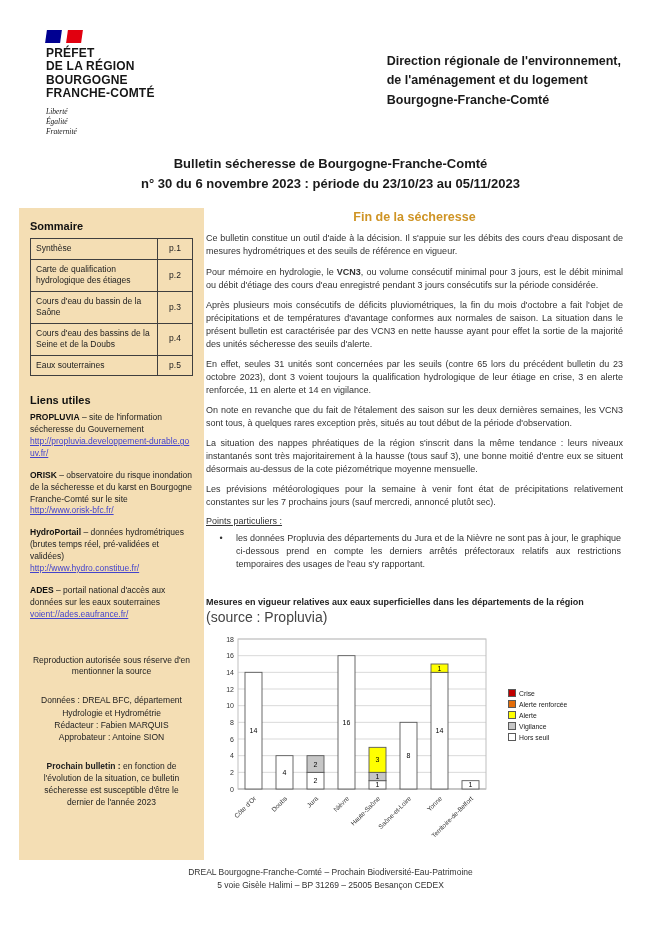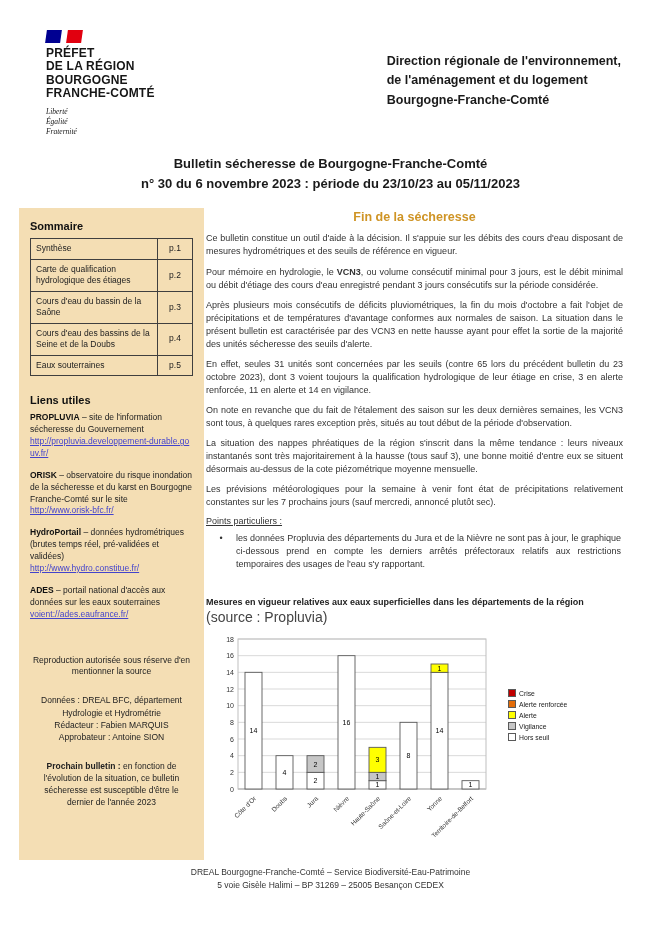--- a/index.html
+++ b/index.html
@@ -246,17 +246,17 @@
                 <span class="sw" style="background: rgb(255, 255, 255);"></span>
                 <span>Hors seuil</span>
               </div>
             </div>
         </div>
       </div>
     </div>
   </div>
 
   <div class="footer">
-    <div>DREAL Bourgogne-Franche-Comté – Service Biodiversité-Eau-Patrimoine</div>
+    <div>DREAL Bourgogne-Franche-Comté – Prochain Biodiversité-Eau-Patrimoine</div>
     <div>5 voie Gisèle Halimi – BP 31269 – 25005 Besançon CEDEX</div>
   </div>
 
 </div>
 
 </body></html>

